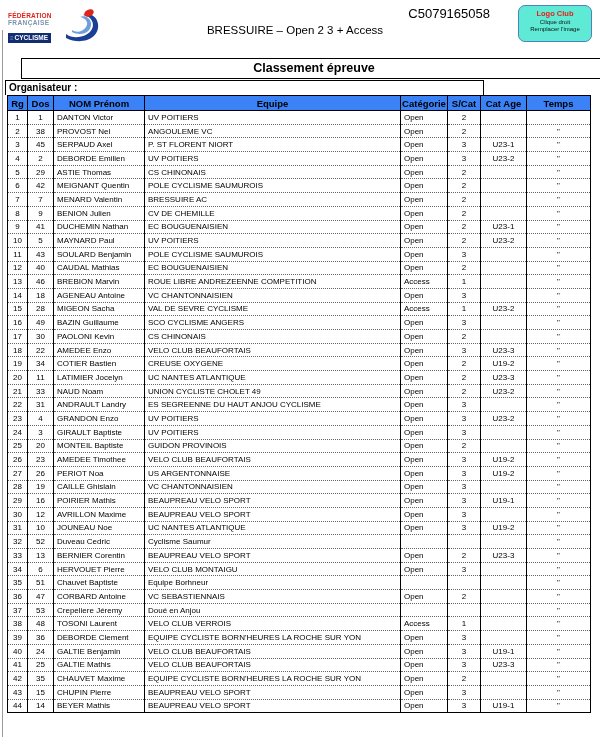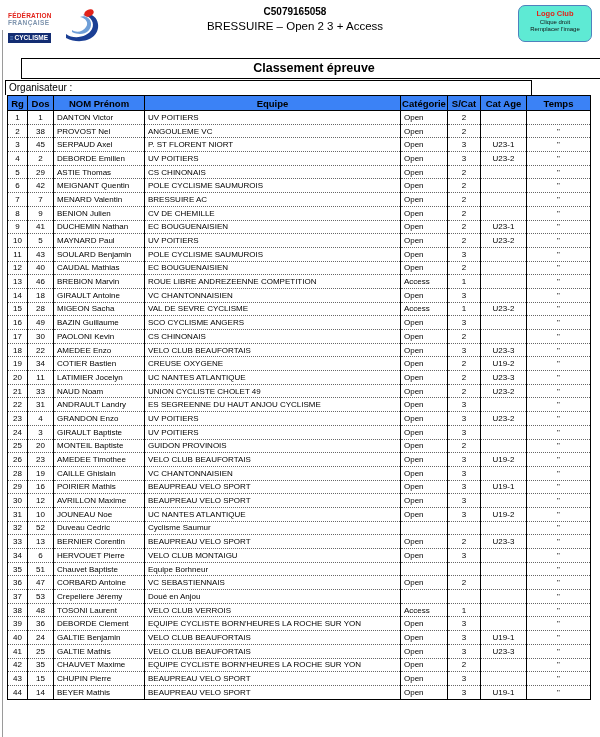--- a/index.html
+++ b/index.html
@@ -11,33 +11,33 @@
   .top { position:relative; height:58px; }
   .ffc-logo { position:absolute; left:8px; top:4px; width:100px; height:46px; }
   .ffc-text { position:absolute; left:0; top:8px; width:60px; }
   .ffc-line1 { font-size:6.5px; font-weight:bold; color:#e2231a; letter-spacing:0.2px; }
   .ffc-line2 { font-size:6.5px; font-weight:bold; color:#7d93ad; letter-spacing:0.4px; }
   .ffc-band { margin-top:2px; background:#132d72; color:#fff; font-size:6.5px; font-weight:bold; padding:1.5px 3px 1.5px 2px; display:inline-block; }
   .ffc-band .mark { color:#6f9fd8; margin-right:1px; font-size:6px; }
   .ffc-swoosh { position:absolute; left:48px; top:0; }
 
   .titles { position:absolute; left:100px; right:110px; top:6px; text-align:center; }
-  .title-code { font-size:10px; font-weight:bold; }
+  .title-code { font-size:13px; font-weight:normal;text-align:right; }
   .title-event { font-size:11.5px; font-weight:normal; margin-top:3px; }
 
   .logo-club { position:absolute; right:8px; top:5px; width:74px; height:37px;
     border:1.6px solid #4f81bd; border-radius:7px; text-align:center; padding-top:3px; background:#5eead4; cursor:pointer; }
   .logo-club-title { color:#e2231a; font-weight:bold; font-size:7.5px; }
   .logo-club-sub { font-size:6px; color:#111; margin-top:1px; }
 
   
   .banner { margin-left:21px; width:586px; border:1px solid #000; text-align:center;
     font-size:12.5px; font-weight:bold; padding:2px 0 3px 0; }
-  .organisateur { margin-left:5px; margin-top:1px; width:527px; border:1px solid #000; border-bottom:none;
-    font-size:10px; font-weight:normal; padding:1px 0 2px 3px; }
+  .organisateur { margin-left:5px; margin-top:1px; width:479px; border:1px solid #000; border-bottom:none;
+    font-size:10px; font-weight:bold; padding:1px 0 2px 3px; }
 
   
   table { border-collapse:collapse; table-layout:fixed; margin-left:7px; width:583px; }
   table, th, td { border-color:#000; }
   table { border:1.5px solid #000; }
   th { background:#3b82f6; font-size:9.5px; font-weight:bold; height:15px;
        border-left:1px solid #000; border-bottom:1px solid #000; white-space:nowrap; overflow:visible; text-align:center; }
   th:first-child { border-left:none; }
   td { font-size:8px; height:13.7px; border-left:1px solid #000; border-bottom:1px dotted #666;
        white-space:nowrap; overflow:hidden; padding:0 1px; }
@@ -232,21 +232,21 @@
       <td class="l">BREBION Marvin</td>
       <td class="l">ROUE LIBRE ANDREZEENNE COMPETITION</td>
       <td class="l">Access</td>
       <td class="c">1</td>
       <td class="c"></td>
       <td class="c">"</td>
     </tr>
         <tr>
       <td class="c">14</td>
       <td class="c">18</td>
-      <td class="l">GIRAULT Antoine</td>
+      <td class="l">AGENEAU Antoine</td>
       <td class="l">VC CHANTONNAISIEN</td>
       <td class="l">Open</td>
       <td class="c">3</td>
       <td class="c"></td>
       <td class="c">"</td>
     </tr>
         <tr>
       <td class="c">15</td>
       <td class="c">28</td>
       <td class="l">MIGEON Sacha</td>
@@ -360,20 +360,30 @@
       <td class="c">26</td>
       <td class="c">23</td>
       <td class="l">AMEDEE Timothee</td>
       <td class="l">VELO CLUB BEAUFORTAIS</td>
       <td class="l">Open</td>
       <td class="c">3</td>
       <td class="c">U19-2</td>
       <td class="c">"</td>
     </tr>
         <tr>
+      <td class="c">27</td>
+      <td class="c">26</td>
+      <td class="l">PERIOT Noa</td>
+      <td class="l">US ARGENTONNAISE</td>
+      <td class="l">Open</td>
+      <td class="c">3</td>
+      <td class="c">U19-2</td>
+      <td class="c">"</td>
+    </tr>
+        <tr>
       <td class="c">28</td>
       <td class="c">19</td>
       <td class="l">CAILLE Ghislain</td>
       <td class="l">VC CHANTONNAISIEN</td>
       <td class="l">Open</td>
       <td class="c">3</td>
       <td class="c"></td>
       <td class="c">"</td>
     </tr>
         <tr>

